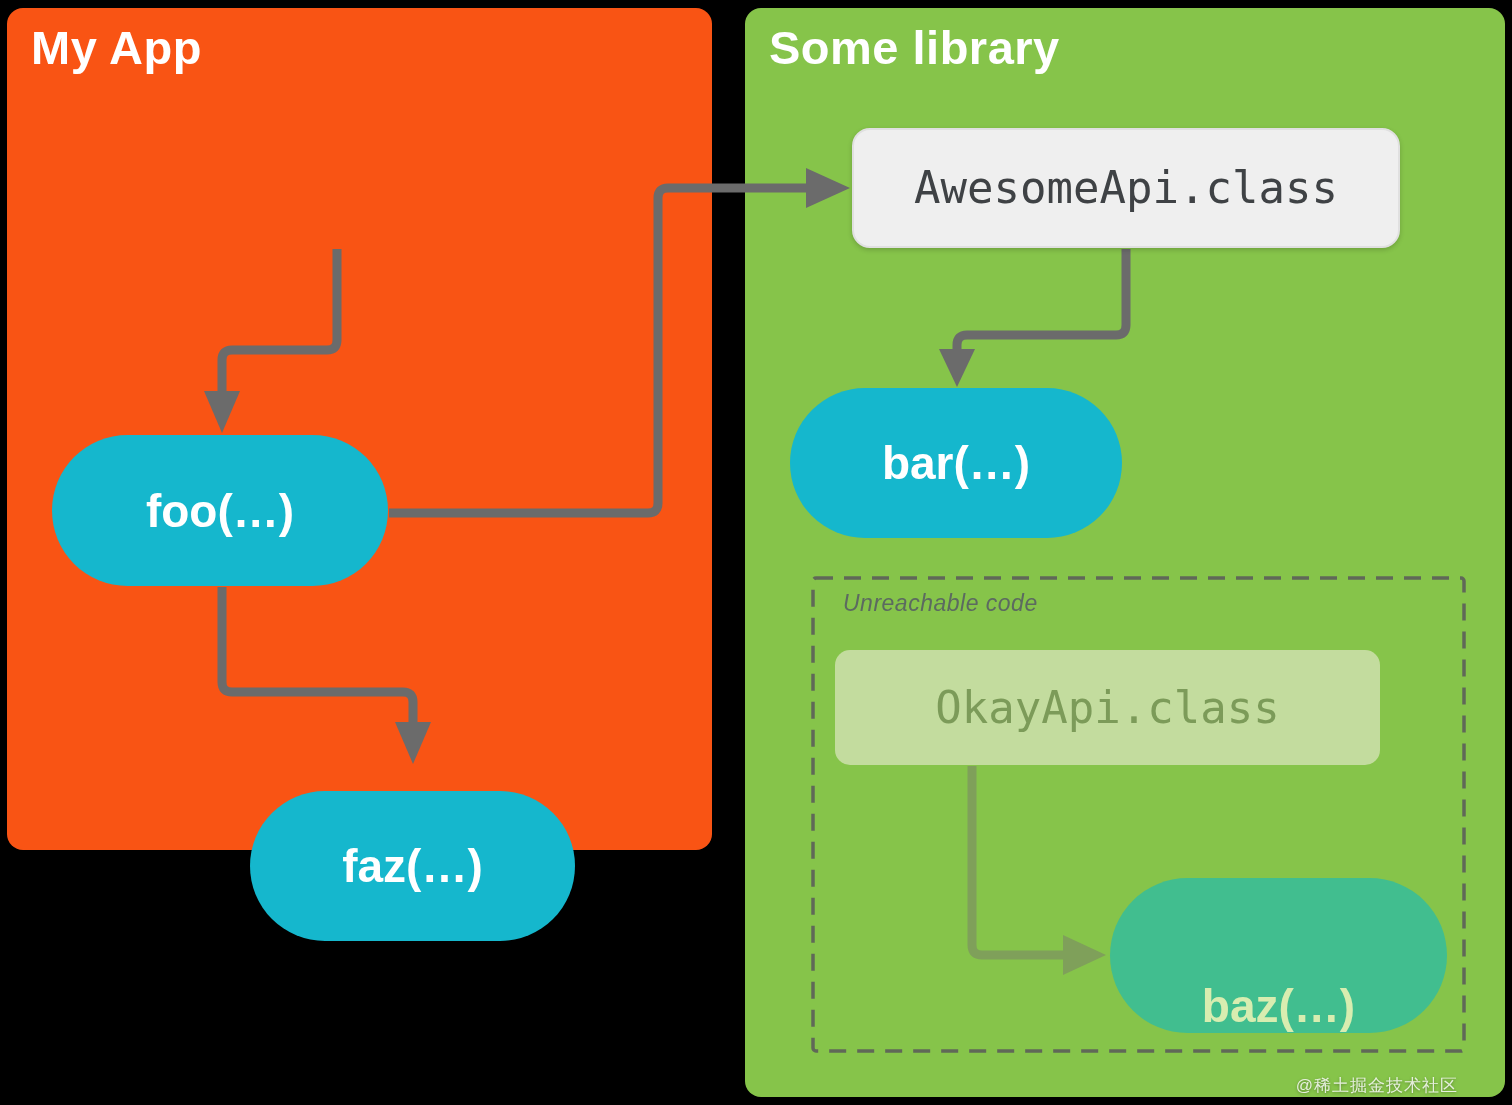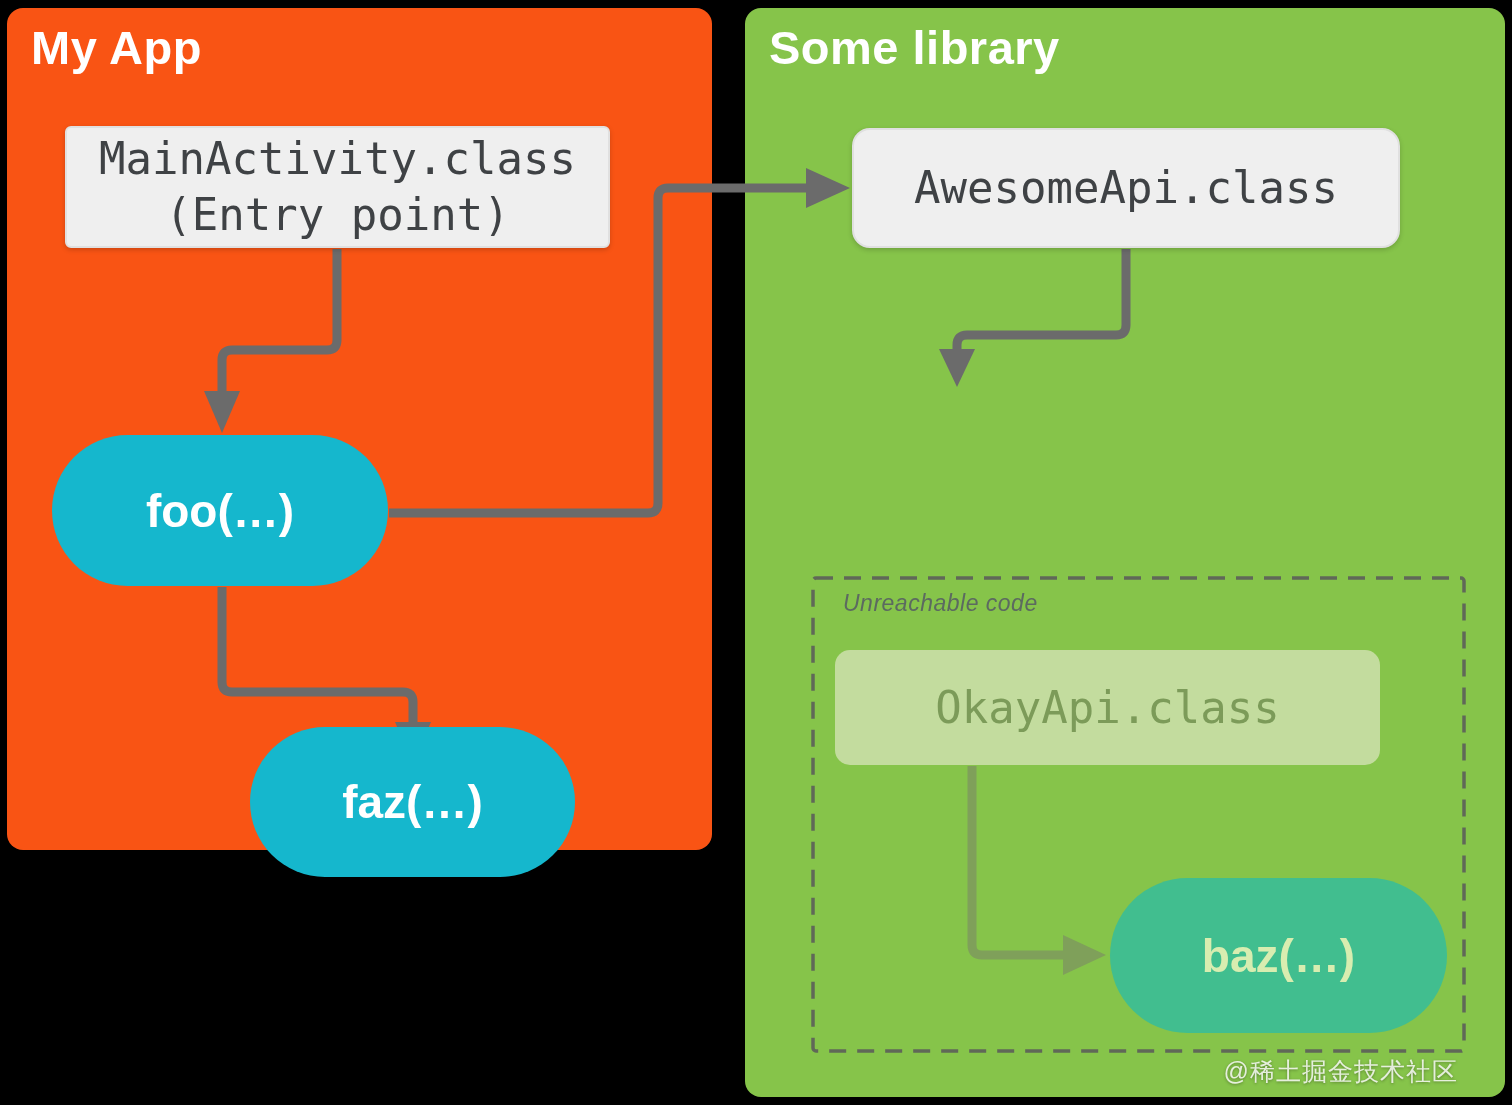--- a/index.html
+++ b/index.html
@@ -91,44 +91,45 @@
     background: var(--c-method-pill, #15B7CD);
     border-radius: 999px;
     color: #ffffff;
     font-size: 46px;
     font-weight: bold;
     white-space: nowrap;
   }
   .pill.unused {
     background: var(--c-unused-pill, #41BE8F);
     color: var(--c-unused-pill-text, #D8EDB0);
+    justify-content: flex-end;
   }
   .node-main-activity { left: 65px;  top: 126px; width: 545px; height: 122px; }
   .node-awesome-api   { left: 852px; top: 128px; width: 548px; height: 120px; border-radius: 18px; }
   .node-foo           { left: 52px;  top: 435px; width: 336px; height: 151px; justify-content: center; }
-  .node-faz           { left: 250px; top: 727px; width: 325px; height: 150px; }
+  .node-faz           { left: 250px; top: 791px; width: 325px; height: 150px; }
   .node-bar           { left: 790px; top: 388px; width: 332px; height: 150px; }
   .node-okay-api      { left: 835px; top: 650px; width: 545px; height: 115px; }
   .node-baz           { left: 1110px; top: 878px; width: 337px; height: 155px; }
   .unreachable-label {
     position: absolute;
     left: 843px; top: 590px;
     z-index: 3;
     color: var(--c-unreachable-label, #5C6A60);
     font-size: 23px;
     font-style: italic;
     font-weight: 500;
     letter-spacing: 0.5px;
   }
   .watermark {
     position: absolute;
-    right: 54px; bottom: 17px;
+    right: 54px; bottom: 8px;
     z-index: 6;
     color: rgba(255,255,255,0.82);
-    font-size: 25px;
+    font-size: 17px;
     text-shadow: 0 1px 3px rgba(0,0,0,0.35);
     letter-spacing: 1px;
   }
 </style>
 </head>
 <body>
 
 <div class="stage">
 
   <section class="panel panel-app">
@@ -162,37 +163,36 @@
       <path class="edge-line" d="M1126 249 L1126 325 Q1126 335 1116 335 L967 335 Q957 335 957 345 L957 350"></path>
       <polygon class="edge-head" points="939,349 975,349 957,387"></polygon>
     </g>
 
     <g>
       <path class="edge-line unused" d="M972 766 L972 945 Q972 955 982 955 L1064 955"></path>
       <polygon class="edge-head unused" points="1063,935 1063,975 1106,955"></polygon>
     </g>
   </svg>
 
-  <div class="node class-box node-main-activity">
-    <div>MainActivity.class</div>
-    <div>(Entry point)</div>
-  </div>
 
   <div class="node pill node-foo">
     <span>foo(…)</span>
   </div>
 
   <div class="node pill node-faz">
     <span>faz(…)</span>
   </div>
 
   <div class="node class-box node-awesome-api">
     <span>AwesomeApi.class</span>
   </div>
 
+  <div class="node pill node-bar">
+    <span>bar(…)</span>
+  </div>
 
   <div class="unreachable-label">Unreachable code</div>
 
   <div class="node class-box unused node-okay-api">
     <span>OkayApi.class</span>
   </div>
 
   <div class="node pill unused node-baz">
     <span>baz(…)</span>
   </div>

